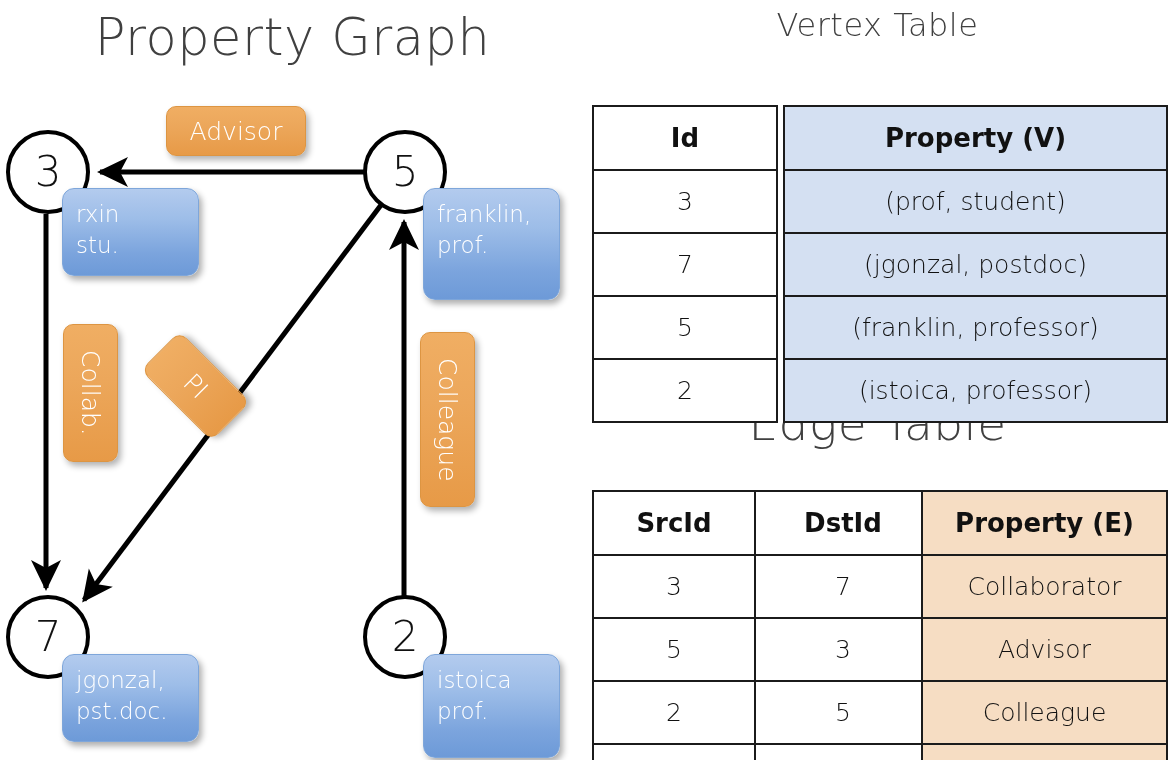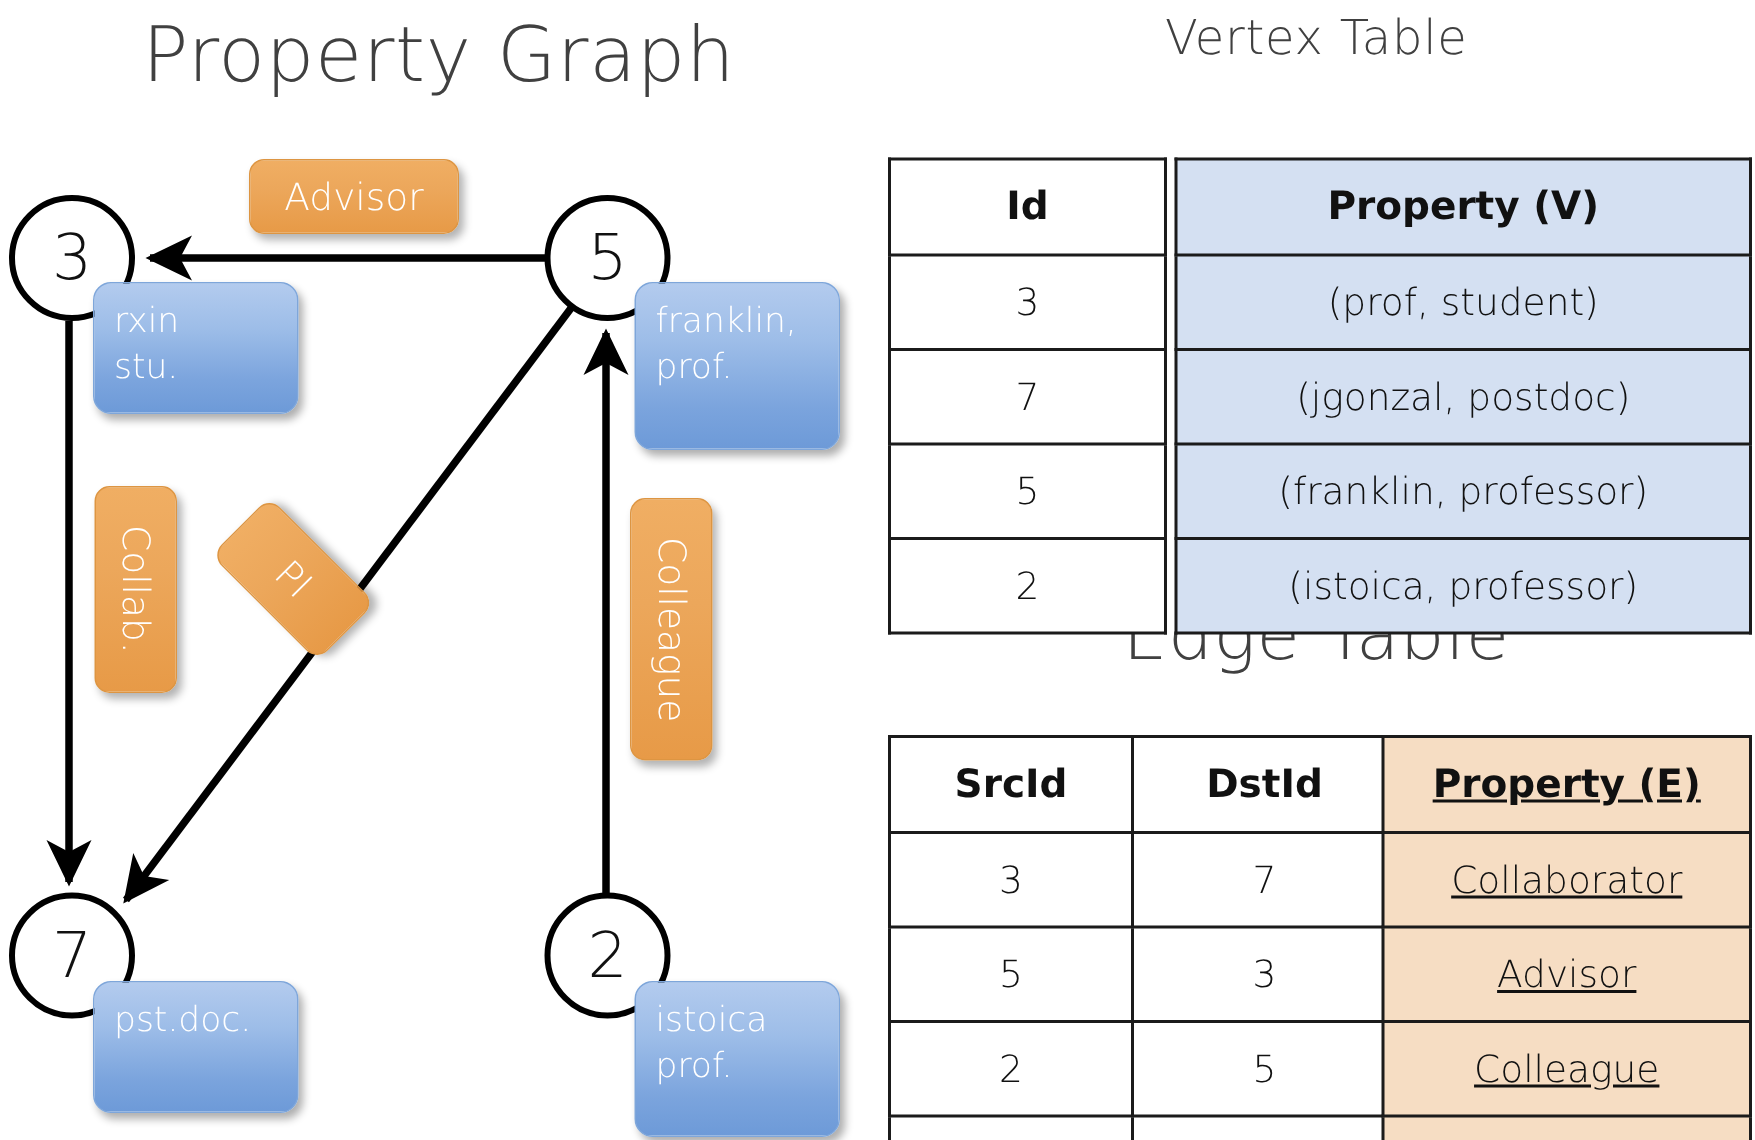--- a/index.html
+++ b/index.html
@@ -85,21 +85,21 @@
     font-size: 25px;
     color: #111;
     text-align: center;
     padding: 16px;
     height: 47px;
     background: #ffffff;
   }
   .tbl th { font-weight: 700; font-size: 26px; }
 
   .blue-cell { background: #d4e0f2 !important; }
-  .peach-cell { background: #f6ddc3 !important; text-decoration: underline; }
+  .peach-cell { background: #f6ddc3 !important; }
 </style>
 </head>
 <body>
 
 <div id="root">
 
   <div class="page-title" id="title-property-graph">Property Graph</div>
 
   <div class="page-title" id="title-vertex-table">Vertex Table</div>
 
@@ -143,20 +143,21 @@
       <span>rxin</span>
       <span>stu.</span>
     </div>
 
     <div class="prop-box" style="left:423px; top:188px; width:137px; height:112px;">
       <span>franklin,</span>
       <span>prof.</span>
     </div>
 
     <div class="prop-box" style="left:62px; top:654px; width:137px; height:88px;">
+      <span>jgonzal,</span>
       <span>pst.doc.</span>
     </div>
 
     <div class="prop-box" style="left:423px; top:654px; width:137px; height:104px;">
       <span>istoica</span>
       <span>prof.</span>
     </div>
 
     <div class="edge-label" style="left:166px; top:106px; width:140px; height:50px;">
       <span>Advisor</span>

